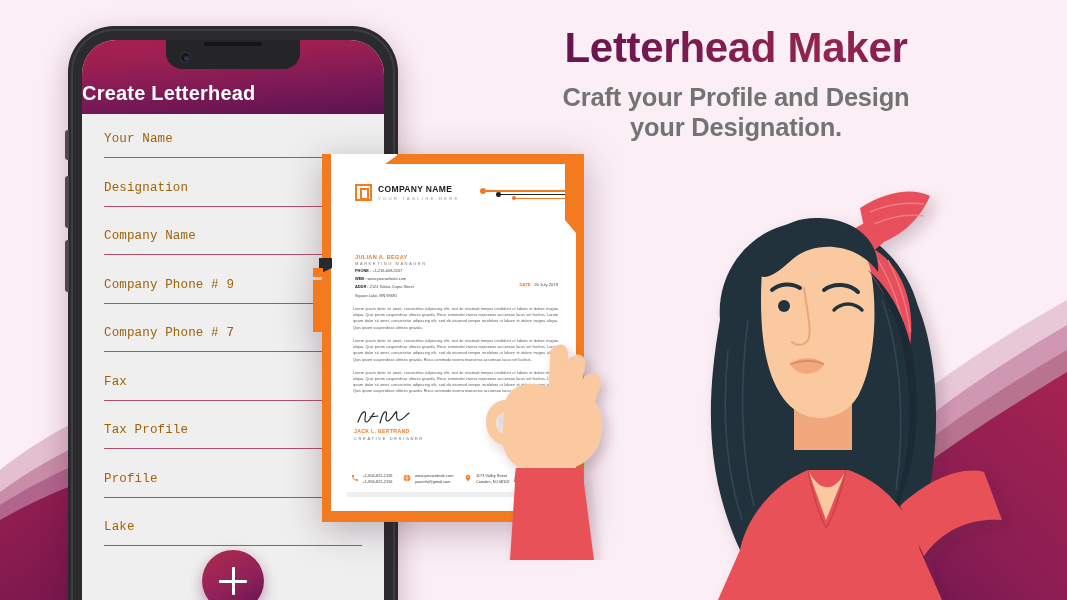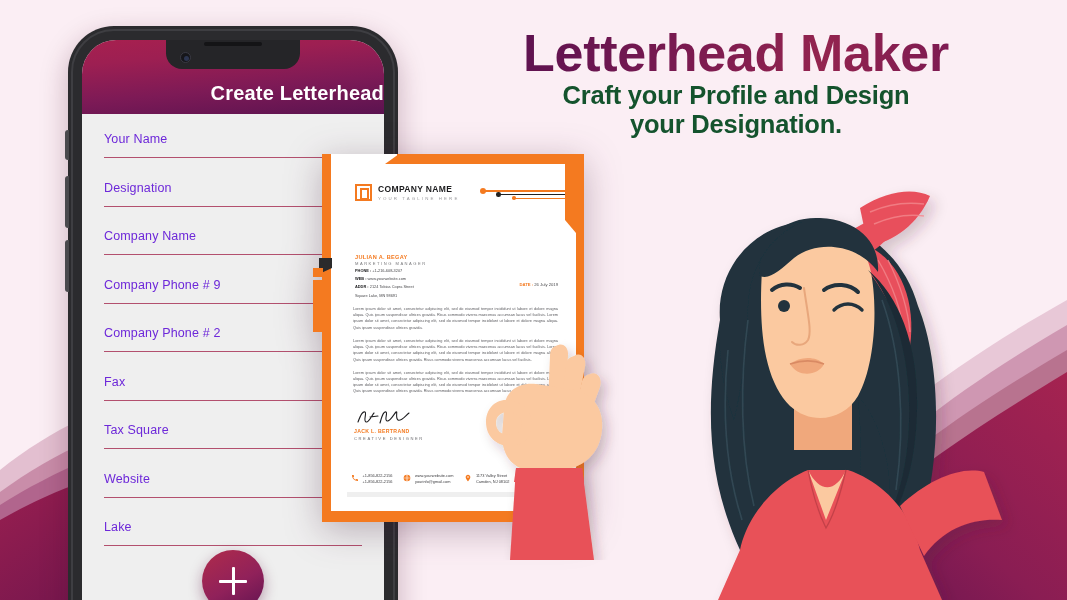--- a/index.html
+++ b/index.html
@@ -38,21 +38,21 @@
     overflow:hidden;
     background:#efefef;
   }
   .phone-header {
     height:74px;
     background:linear-gradient(175deg,#a7204f 0%,#9d1f52 25%,#7d1a56 62%,#5b1350 100%);
     position:relative;
   }
   .phone-title {
     position:absolute; left:0; right:0; bottom:9px;
-    text-align:right; color:#fff;
+    text-align:left; color:#fff;
     font-size:20px; font-weight:bold; letter-spacing:.2px;
   }
   .notch {
     position:absolute; left:50%; transform:translateX(-50%); top:-1px;
     width:134px; height:30px; background:#252528;
     border-radius:0 0 16px 16px; z-index:3;
   }
   .notch .speaker{
     position:absolute; left:50%; transform:translateX(-50%); top:3px;
     width:58px; height:4px; border-radius:3px; background:#141416;
@@ -66,46 +66,46 @@
     content:""; position:absolute; left:3px; top:3px;
     width:5px; height:5px; border-radius:50%; background:#2c3550;
   }
   .side-btn{ position:absolute; left:-3px; width:4px; background:#4a4a4e; border-radius:3px 0 0 3px;}
   .sb1{ top:104px; height:30px;} .sb2{ top:150px; height:52px;} .sb3{ top:214px; height:52px;}
   .side-btn-r{ position:absolute; right:-3px; top:150px; width:4px; height:70px; background:#4a4a4e; border-radius:0 3px 3px 0;}
 
   .form-area { padding:18px 22px 0 22px; background:#efefef; height:100%; }
   .field { margin-bottom:22.5px; }
   .field-label {
-    font-size:12.5px; color:#6d28d9; letter-spacing:.15px; padding-bottom:11px;
+    font-size:12.5px; color:#a16207; letter-spacing:.15px; padding-bottom:11px;font-family:Liberation Mono, monospace;
   }
   .field-line { height:1px; background:#a83457; opacity:.85; }
 
   .fab {
     position:absolute; left:50%; transform:translateX(-50%);
     bottom:14px; width:62px; height:62px; border-radius:50%;
     background:linear-gradient(150deg,#b02b4b 0%,#90215a 55%,#5e1350 100%);
     box-shadow:0 5px 14px rgba(90,15,60,.38);
     display:flex; align-items:center; justify-content:center;
     border:none; cursor:pointer;
   }
   .fab .plus-v, .fab .plus-h { position:absolute; background:#fff; border-radius:1px; }
   .fab .plus-v { width:3px; height:28px; }
   .fab .plus-h { width:28px; height:3px; }
 
   
   .headline-wrap{ position:absolute; left:521px; top:26px; width:430px; z-index:6; text-align:center;}
   .headline {
-    font-size:52px; font-weight:bold; letter-spacing:-.3px;
+    font-size:42px; font-weight:bold; letter-spacing:-.3px;
     background:linear-gradient(95deg,#5e1250 0%,#7a1a50 38%,#93244f 70%,#7d1a52 100%);
     -webkit-background-clip:text; background-clip:text; color:transparent;
     line-height:1.05;
   }
   .subheadline {
-    font-size:25.5px; font-weight:bold; color:#14532d;
+    margin-top:13px; font-size:25.5px; font-weight:bold; color:#737373;
     line-height:1.16; letter-spacing:-.2px;
   }
 
   
   .letterhead {
     position:absolute; left:322px; top:154px; width:262px; height:368px;
     z-index:14;
     filter:drop-shadow(0 8px 18px rgba(60,20,50,.30));
   }
   .lh-orange-frame{
@@ -242,33 +242,33 @@
           </div>
           <div class="field">
             <div class="field-label">Company Name</div>
             <div class="field-line"></div>
           </div>
           <div class="field">
             <div class="field-label">Company Phone # 9</div>
             <div class="field-line"></div>
           </div>
           <div class="field">
-            <div class="field-label">Company Phone # 2</div>
+            <div class="field-label">Company Phone # 7</div>
             <div class="field-line"></div>
           </div>
           <div class="field">
             <div class="field-label">Fax</div>
             <div class="field-line"></div>
           </div>
           <div class="field">
-            <div class="field-label">Tax Square</div>
-            <div class="field-line"></div>
-          </div>
-          <div class="field">
-            <div class="field-label">Website</div>
+            <div class="field-label">Tax Profile</div>
+            <div class="field-line"></div>
+          </div>
+          <div class="field">
+            <div class="field-label">Profile</div>
             <div class="field-line"></div>
           </div>
           <div class="field">
             <div class="field-label">Lake</div>
             <div class="field-line"></div>
           </div>
         </div>
     </div>
 
     <button class="fab">

